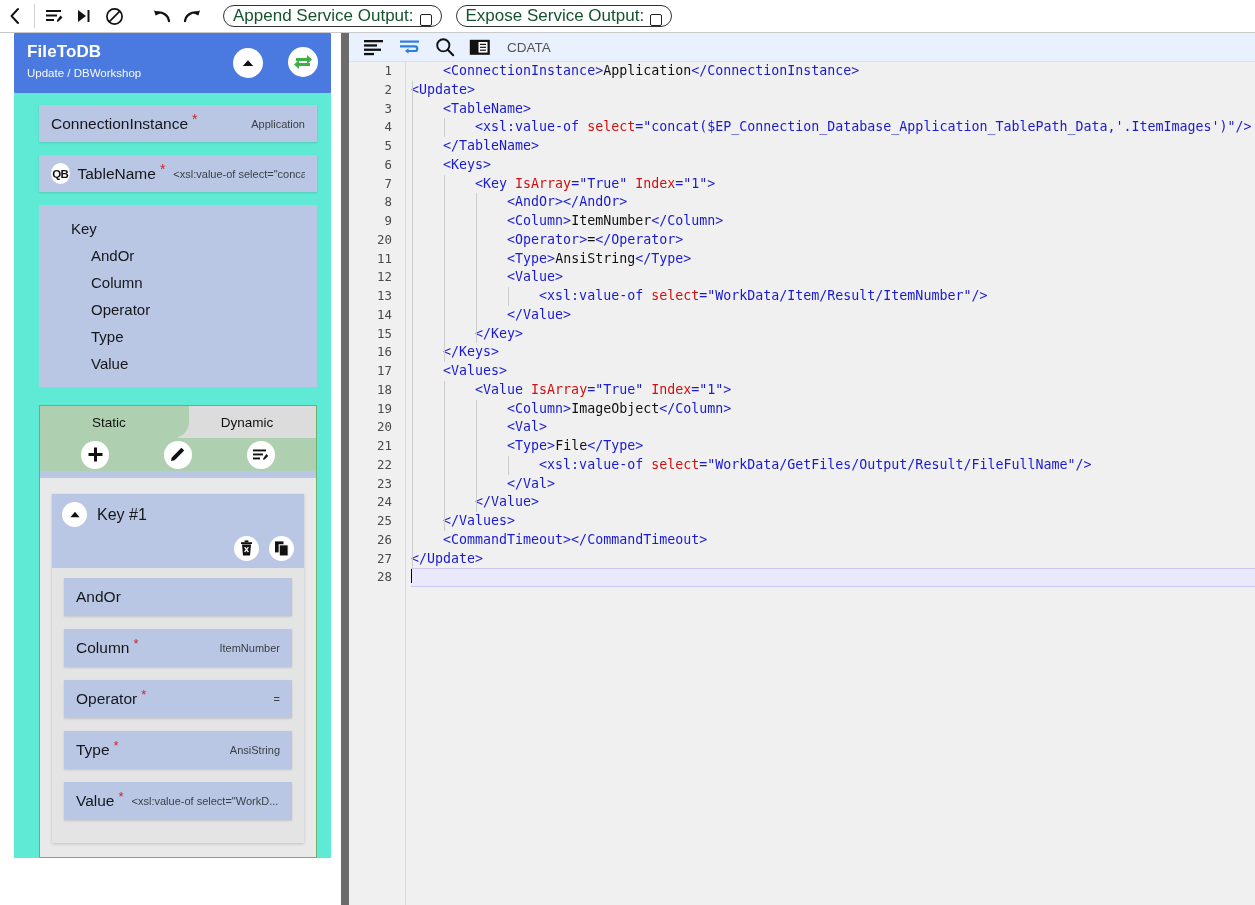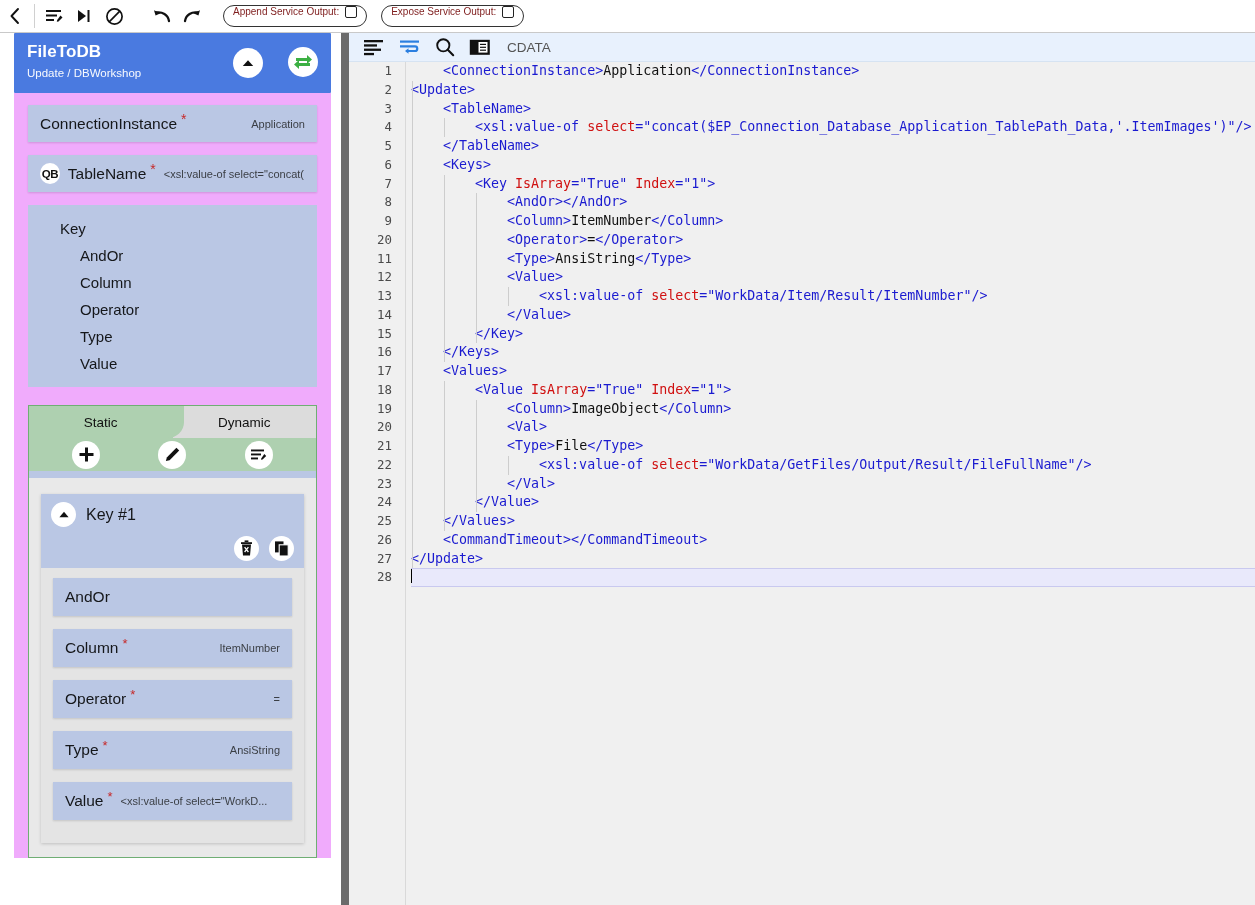--- a/index.html
+++ b/index.html
@@ -18,22 +18,22 @@
     display: flex; align-items: center;
   }
   .tb-sep { width: 1px; height: 24px; background: #d0d0d0; margin: 0 4px; }
   .tb-btn {
     width: 30px; height: 28px; display: flex; align-items: center; justify-content: center;
     cursor: pointer; color: #111;
   }
   .tb-gap { width: 18px; }
   .pill {
     height: 22px; border: 1px solid #333; border-radius: 11px;
-    display: flex; align-items: flex-start; padding: 0 9px; gap: 6px;
-    font-size: 10px; color: #7f1d1d; background:#fff; cursor: pointer; white-space: nowrap;
+    display: flex; align-items: flex-end; padding: 0 9px; gap: 6px;
+    font-size: 17px; color: #14532d; background:#fff; cursor: pointer; white-space: nowrap;
   }
   .pill .cb {
     width: 12px; height: 12px; border: 1.4px solid #222; border-radius: 2px; background: #fff;
     display:inline-block;
   }
 
   
   .leftpanel {
     position: absolute; left: 0; top: 33px; width: 400px; height: 872px;
     background: #ffffff; overflow: hidden;
@@ -47,21 +47,21 @@
   }
   .card-head .title { font-size: 17px; font-weight: bold; letter-spacing: .1px; }
   .card-head .sub { font-size: 11.5px; margin-top: 5px; opacity: .96; }
   .circ-btn {
     position: absolute; width: 30px; height: 30px; border-radius: 50%; background: #fff;
     display: flex; align-items: center; justify-content: center; cursor: pointer;
   }
   .collapse-btn { right: 68px; top: 15px; }
   .sync-btn { right: 13px; top: 14px; }
 
-  .lp-body { background: #f0abfc; padding: 12px 0 0 0; }
+  .lp-body { background: #5eead4; padding: 12px 0 0 11px; }
 
   .field {
     margin: 0 14px 13px 14px; height: 37px; background: #bac7e4;
     display: flex; align-items: center; padding: 0 12px;
     box-shadow: 0 1px 2px rgba(0,0,0,.14);
     cursor: pointer;
   }
   .field .fname { font-size: 15.5px; color: #15171a; }
   .field .req { color: #c62828; font-size: 14px; margin-left: 4px; align-self: flex-start; margin-top: 6px; }
   .field .fval { margin-left: auto; font-size: 11px; color: #3b3f45; white-space: nowrap; overflow:hidden; }

